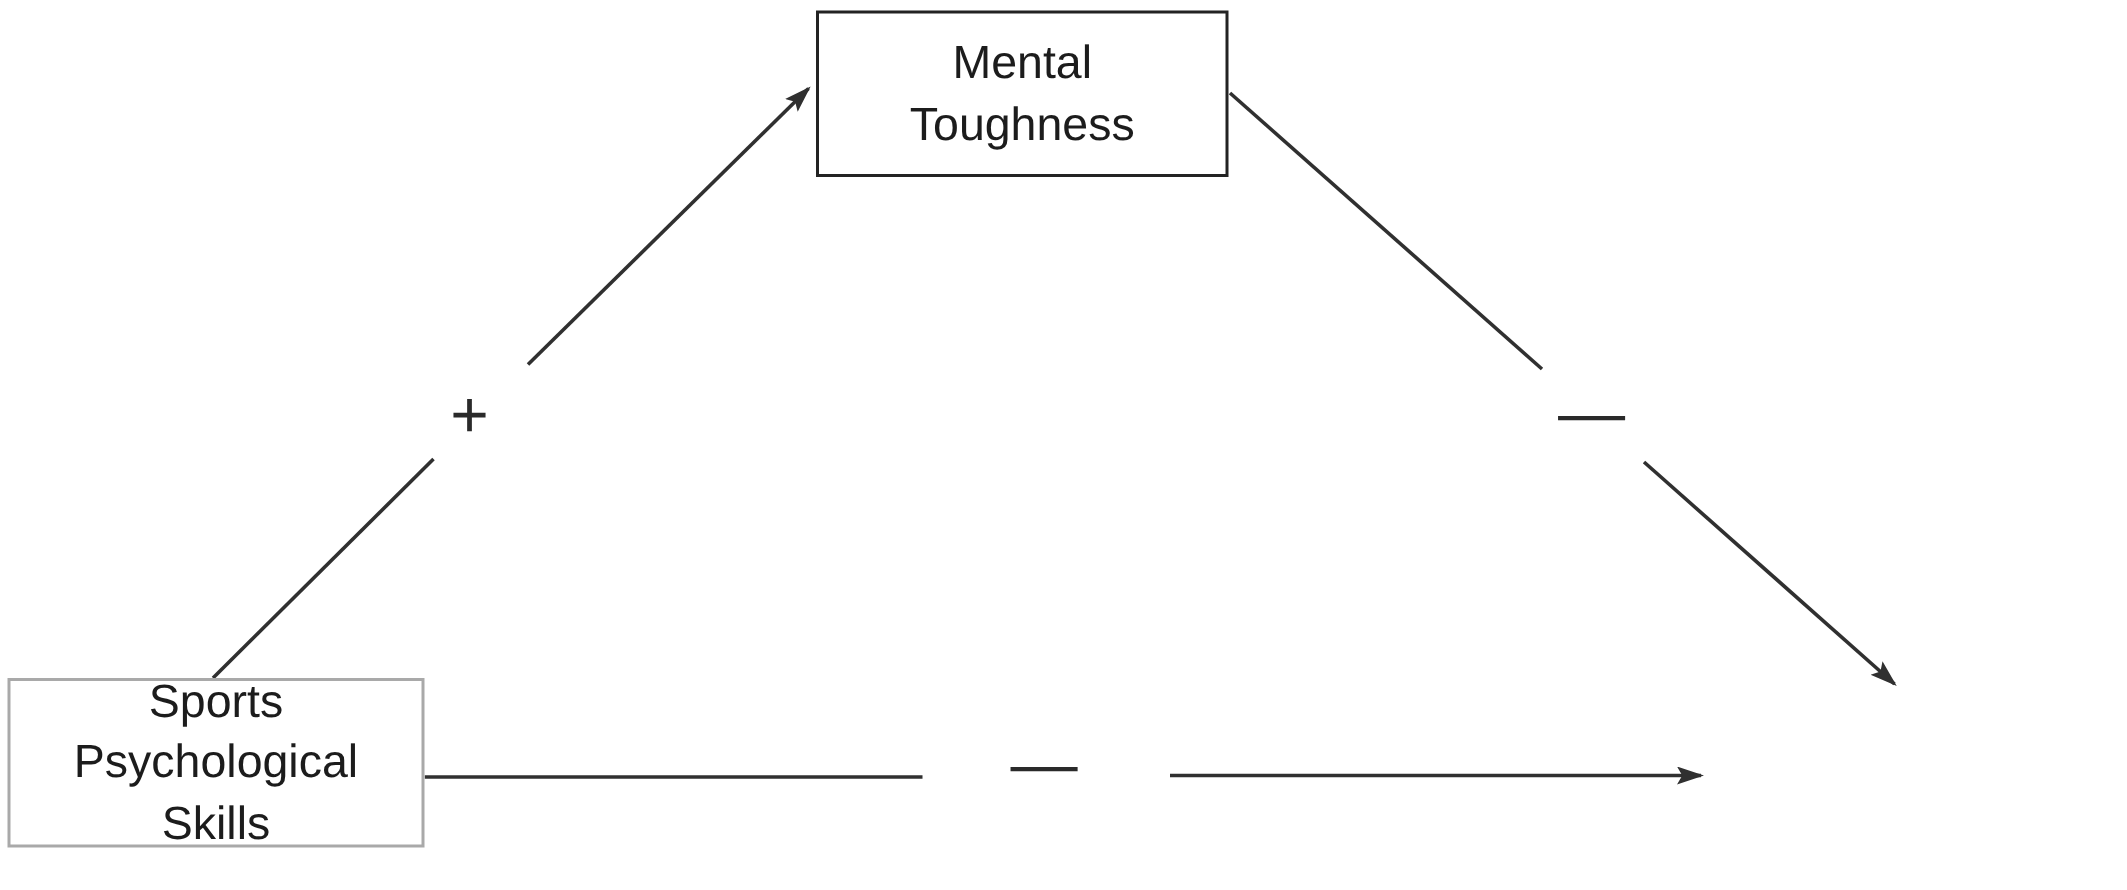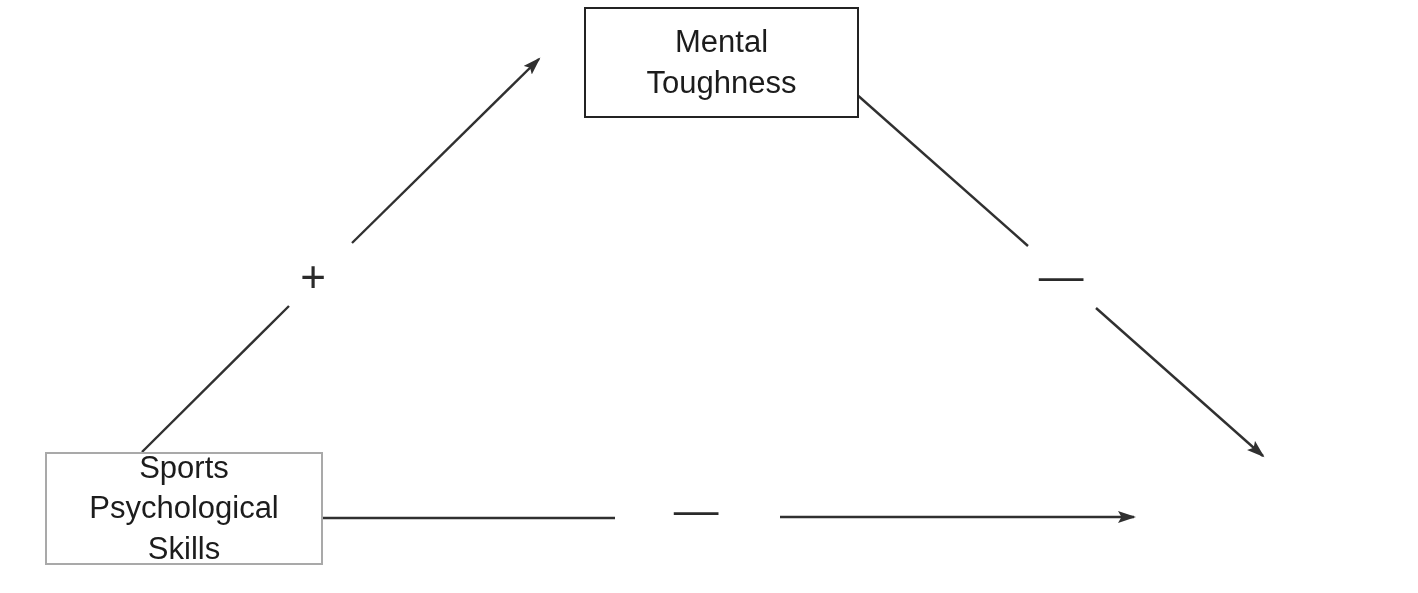--- a/index.html
+++ b/index.html
@@ -23,21 +23,20 @@
     height: 593px;
     display: block;
   }
   .node {
     position: absolute;
     background: #ffffff;
     display: flex;
     align-items: center;
     justify-content: center;
     box-sizing: border-box;
-    margin-left: 40px;
   }
   .node-label {
     display: block;
     text-align: center;
     color: #1c1c1c;
     font-size: 31px;
     line-height: 1.3;
   }
   .node-mt {
     left: 544px;

